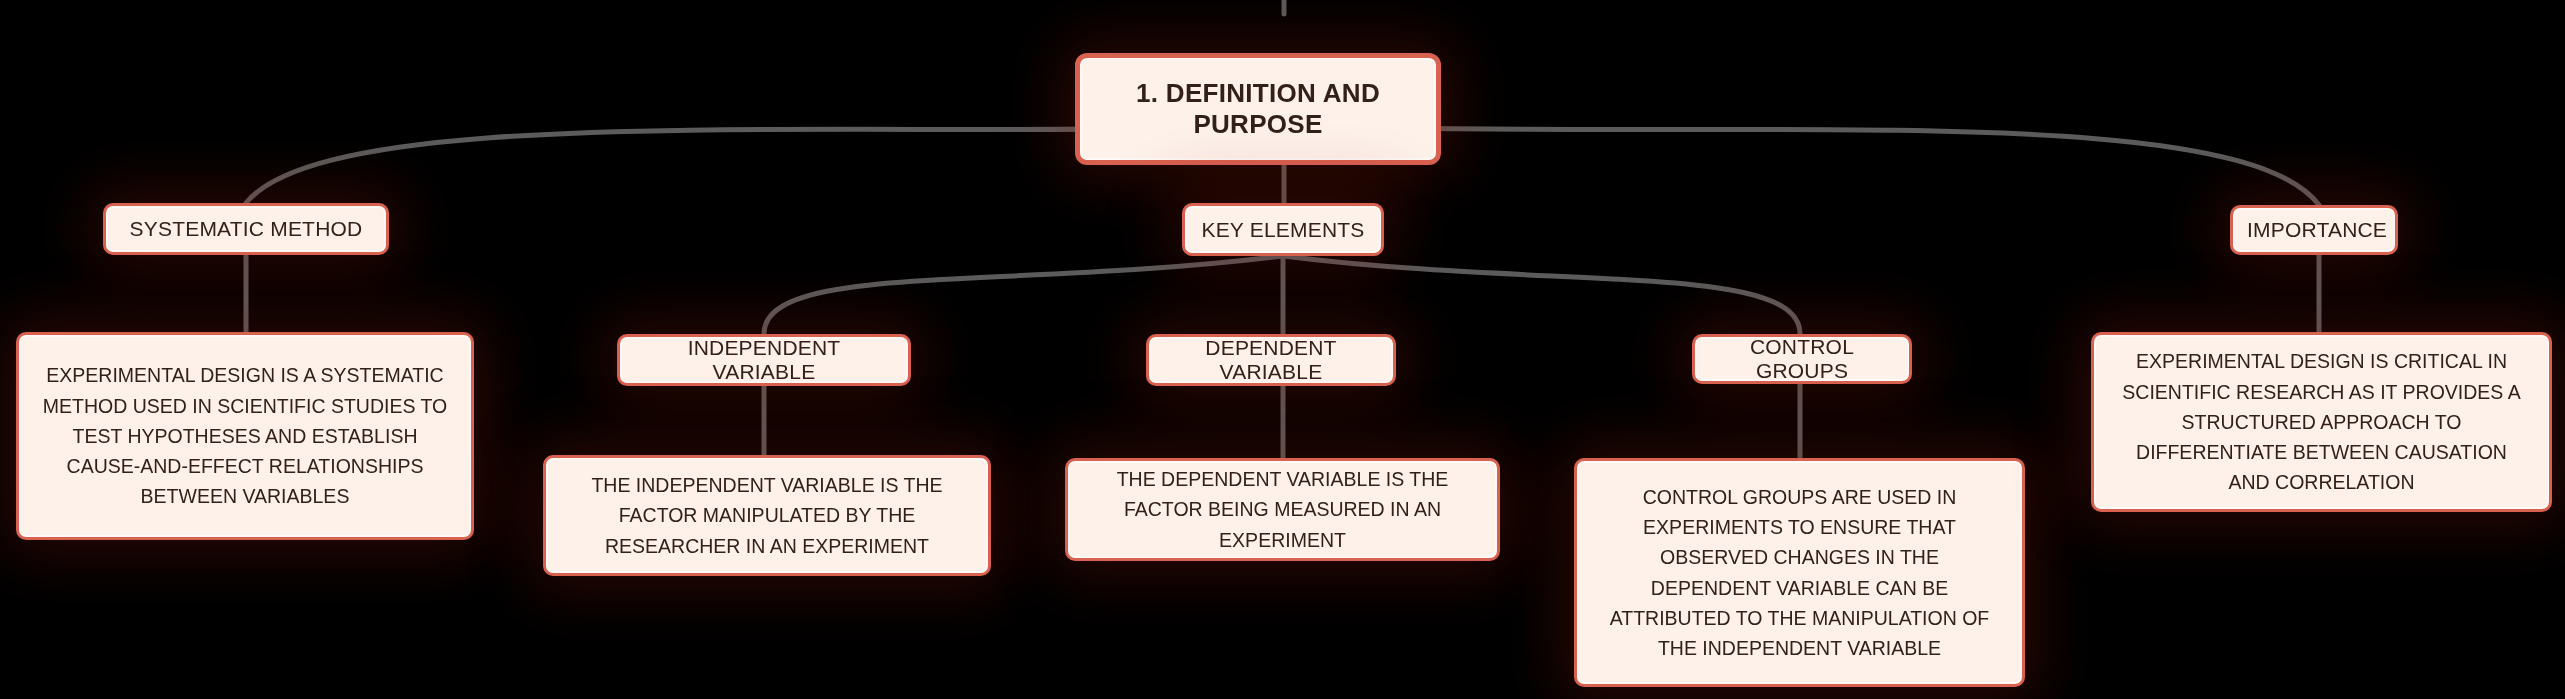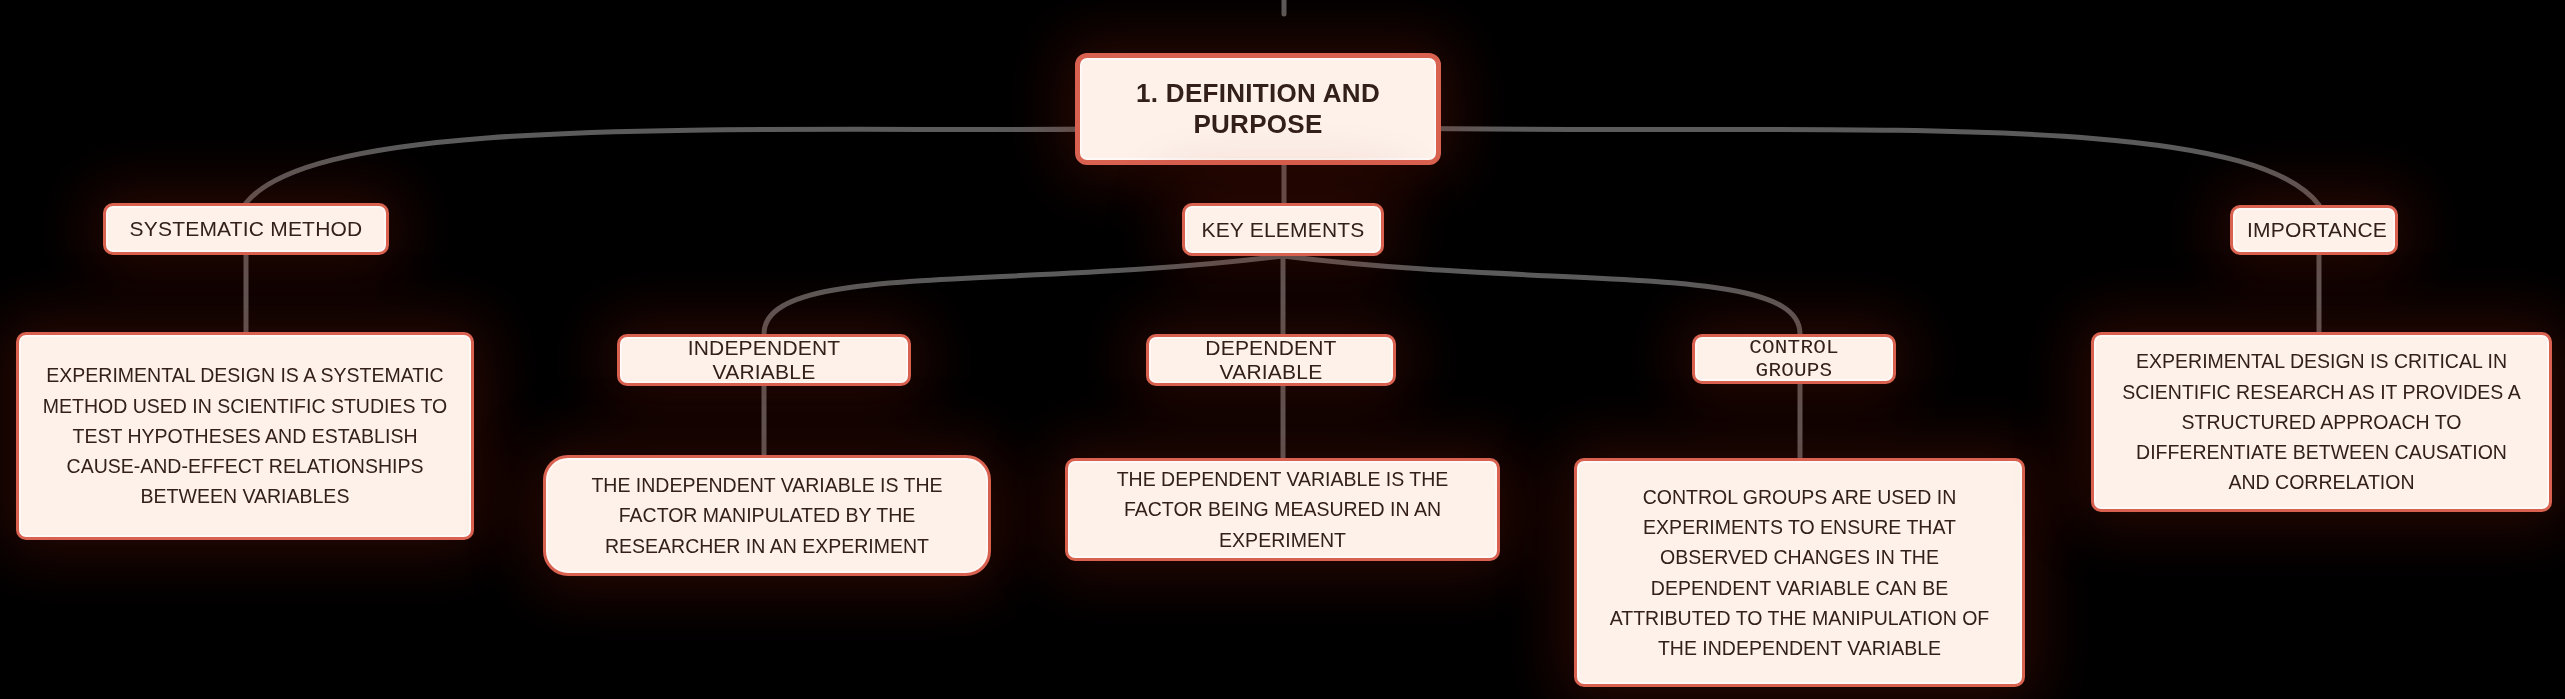--- a/index.html
+++ b/index.html
@@ -61,23 +61,23 @@
   }
   .leaf .txt{padding:14px 22px;}
 
   
   #root        {left:1075px; top:14px;  width:366px; height:112px;margin-top:39px;}
   #systematic  {left:103px;  top:203px; width:286px; height:52px;}
   #key         {left:1182px; top:203px; width:202px; height:53px;}
   #importance  {left:2230px; top:205px; width:168px; height:50px;}
   #independent {left:617px;  top:334px; width:294px; height:52px;}
   #dependent   {left:1146px; top:334px; width:250px; height:52px;}
-  #control     {left:1692px; top:334px; width:204px; height:50px;font-family:Liberation Mono, monospace;}
+  #control     {left:1692px; top:334px; width:220px; height:50px;}
   #leaf-systematic {left:16px;   top:332px; width:458px; height:208px;}
-  #leaf-independent{left:543px;  top:455px; width:448px; height:121px;border-radius:25px;}
+  #leaf-independent{left:543px;  top:455px; width:448px; height:121px;}
   #leaf-dependent  {left:1065px; top:458px; width:435px; height:103px;text-align:center;}
   #leaf-control    {left:1574px; top:458px; width:451px; height:229px;justify-content:center;}
   #leaf-importance {left:2091px; top:332px; width:461px; height:180px;}
 </style>
 </head>
 <body>
 
 <div class="canvas">
 
   <svg class="connectors" viewBox="0 0 2565 699" xmlns="http://www.w3.org/2000/svg" aria-hidden="true">

